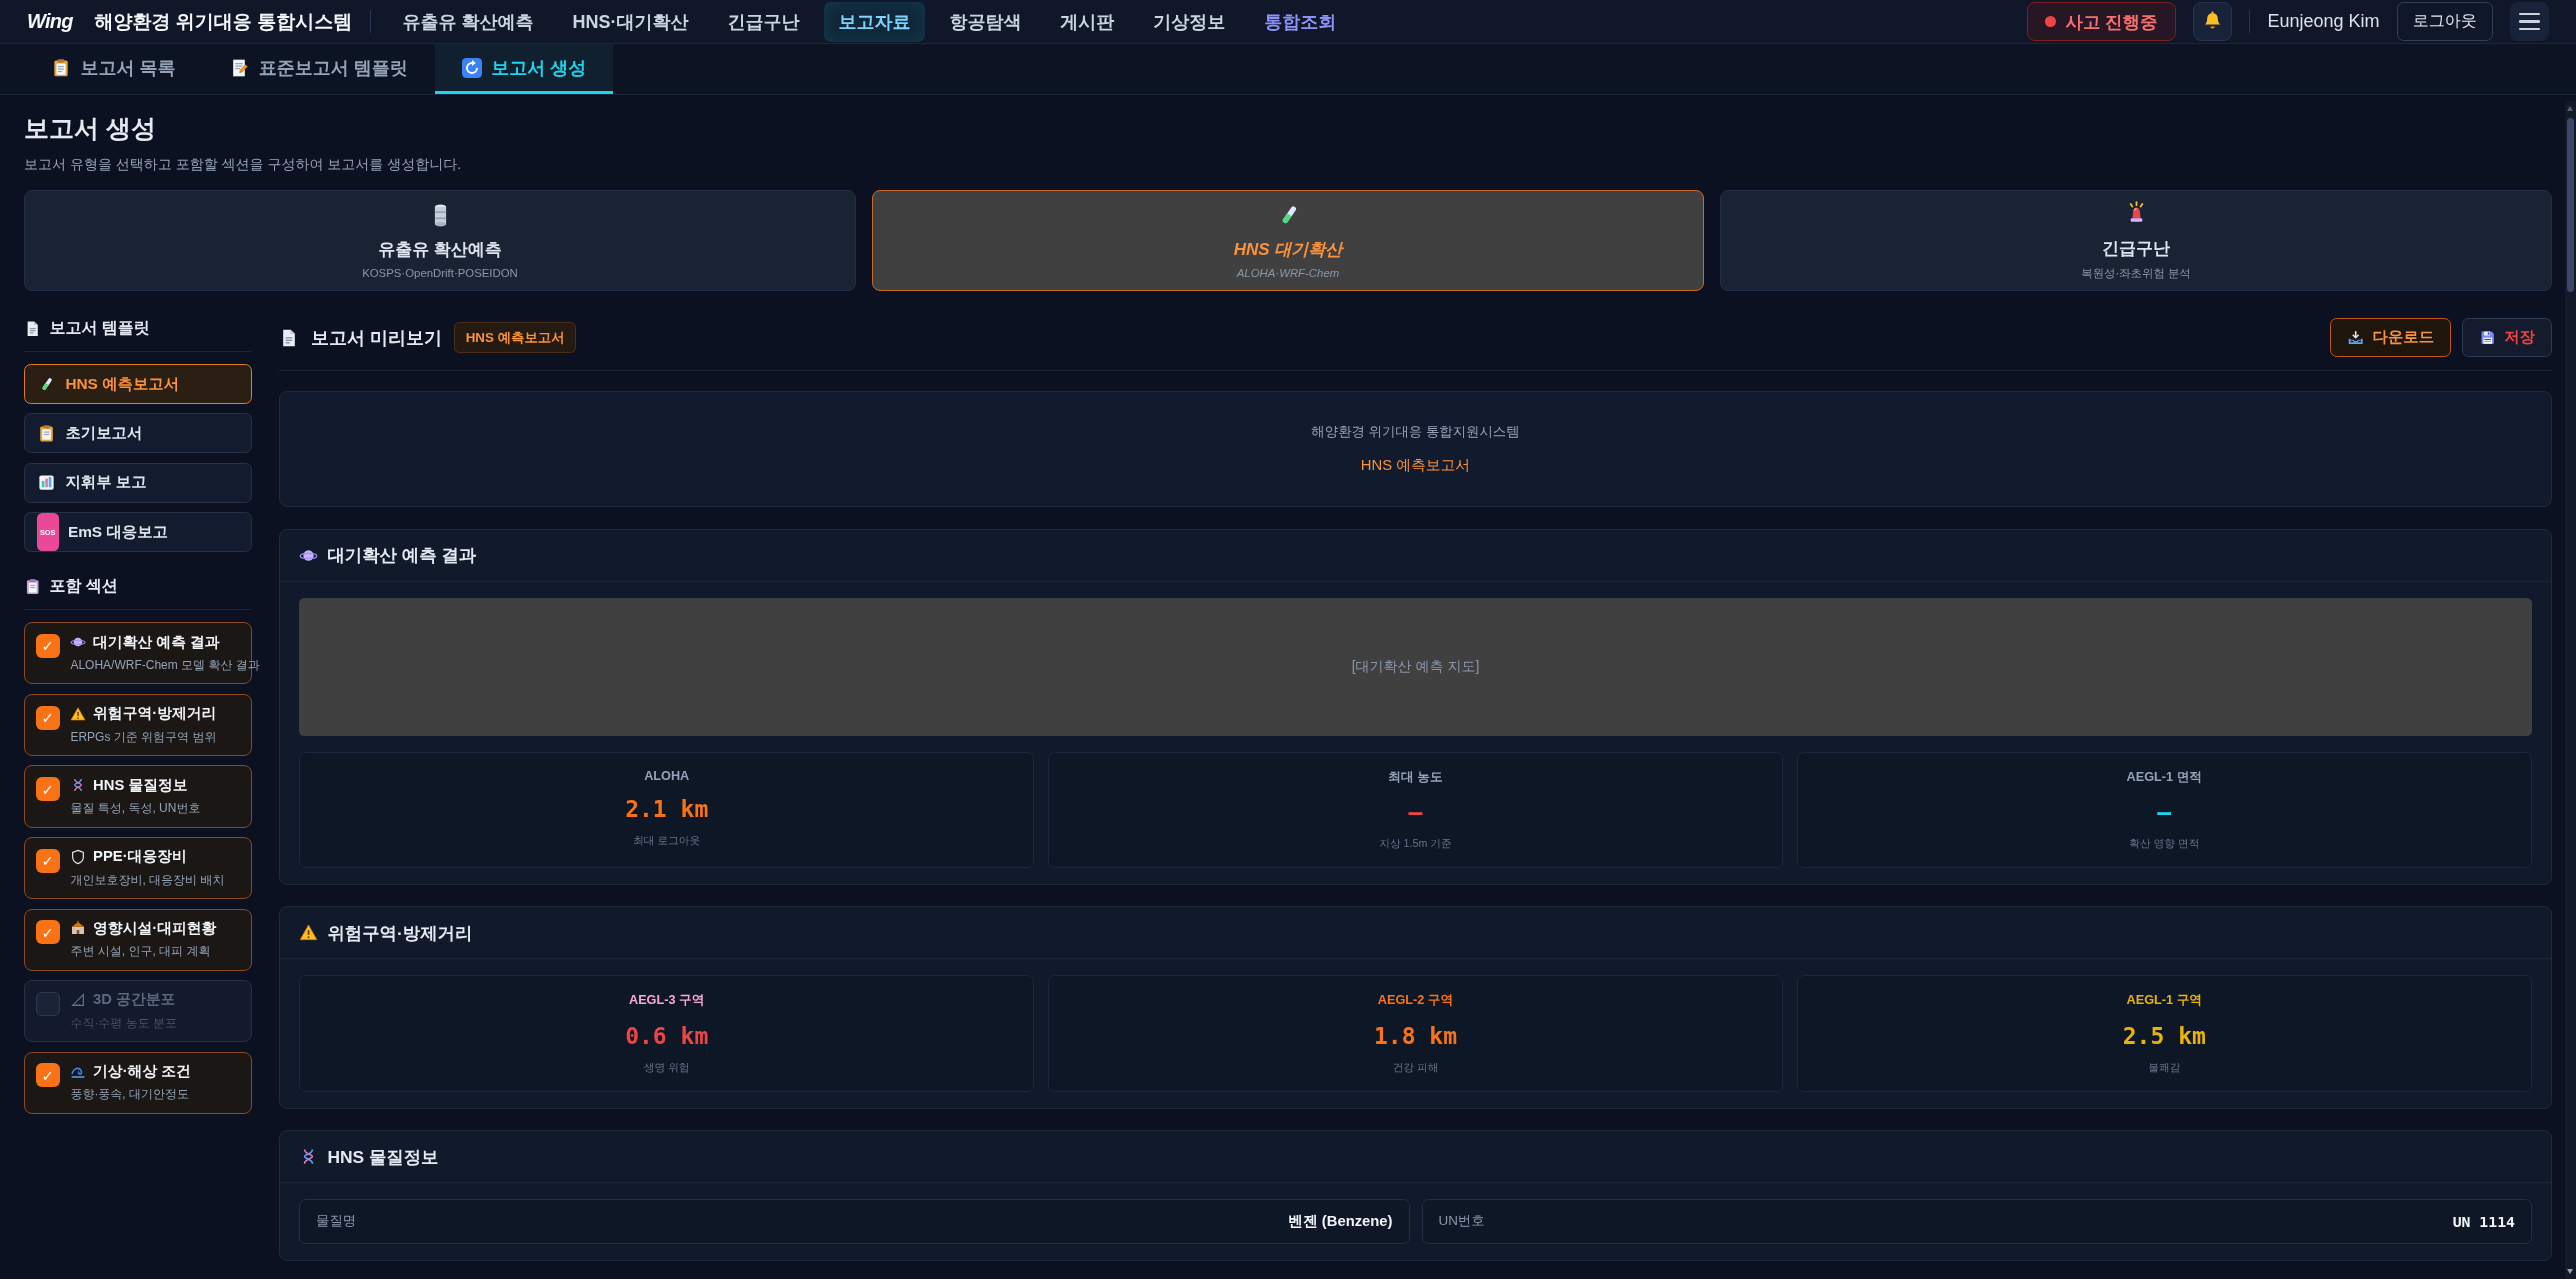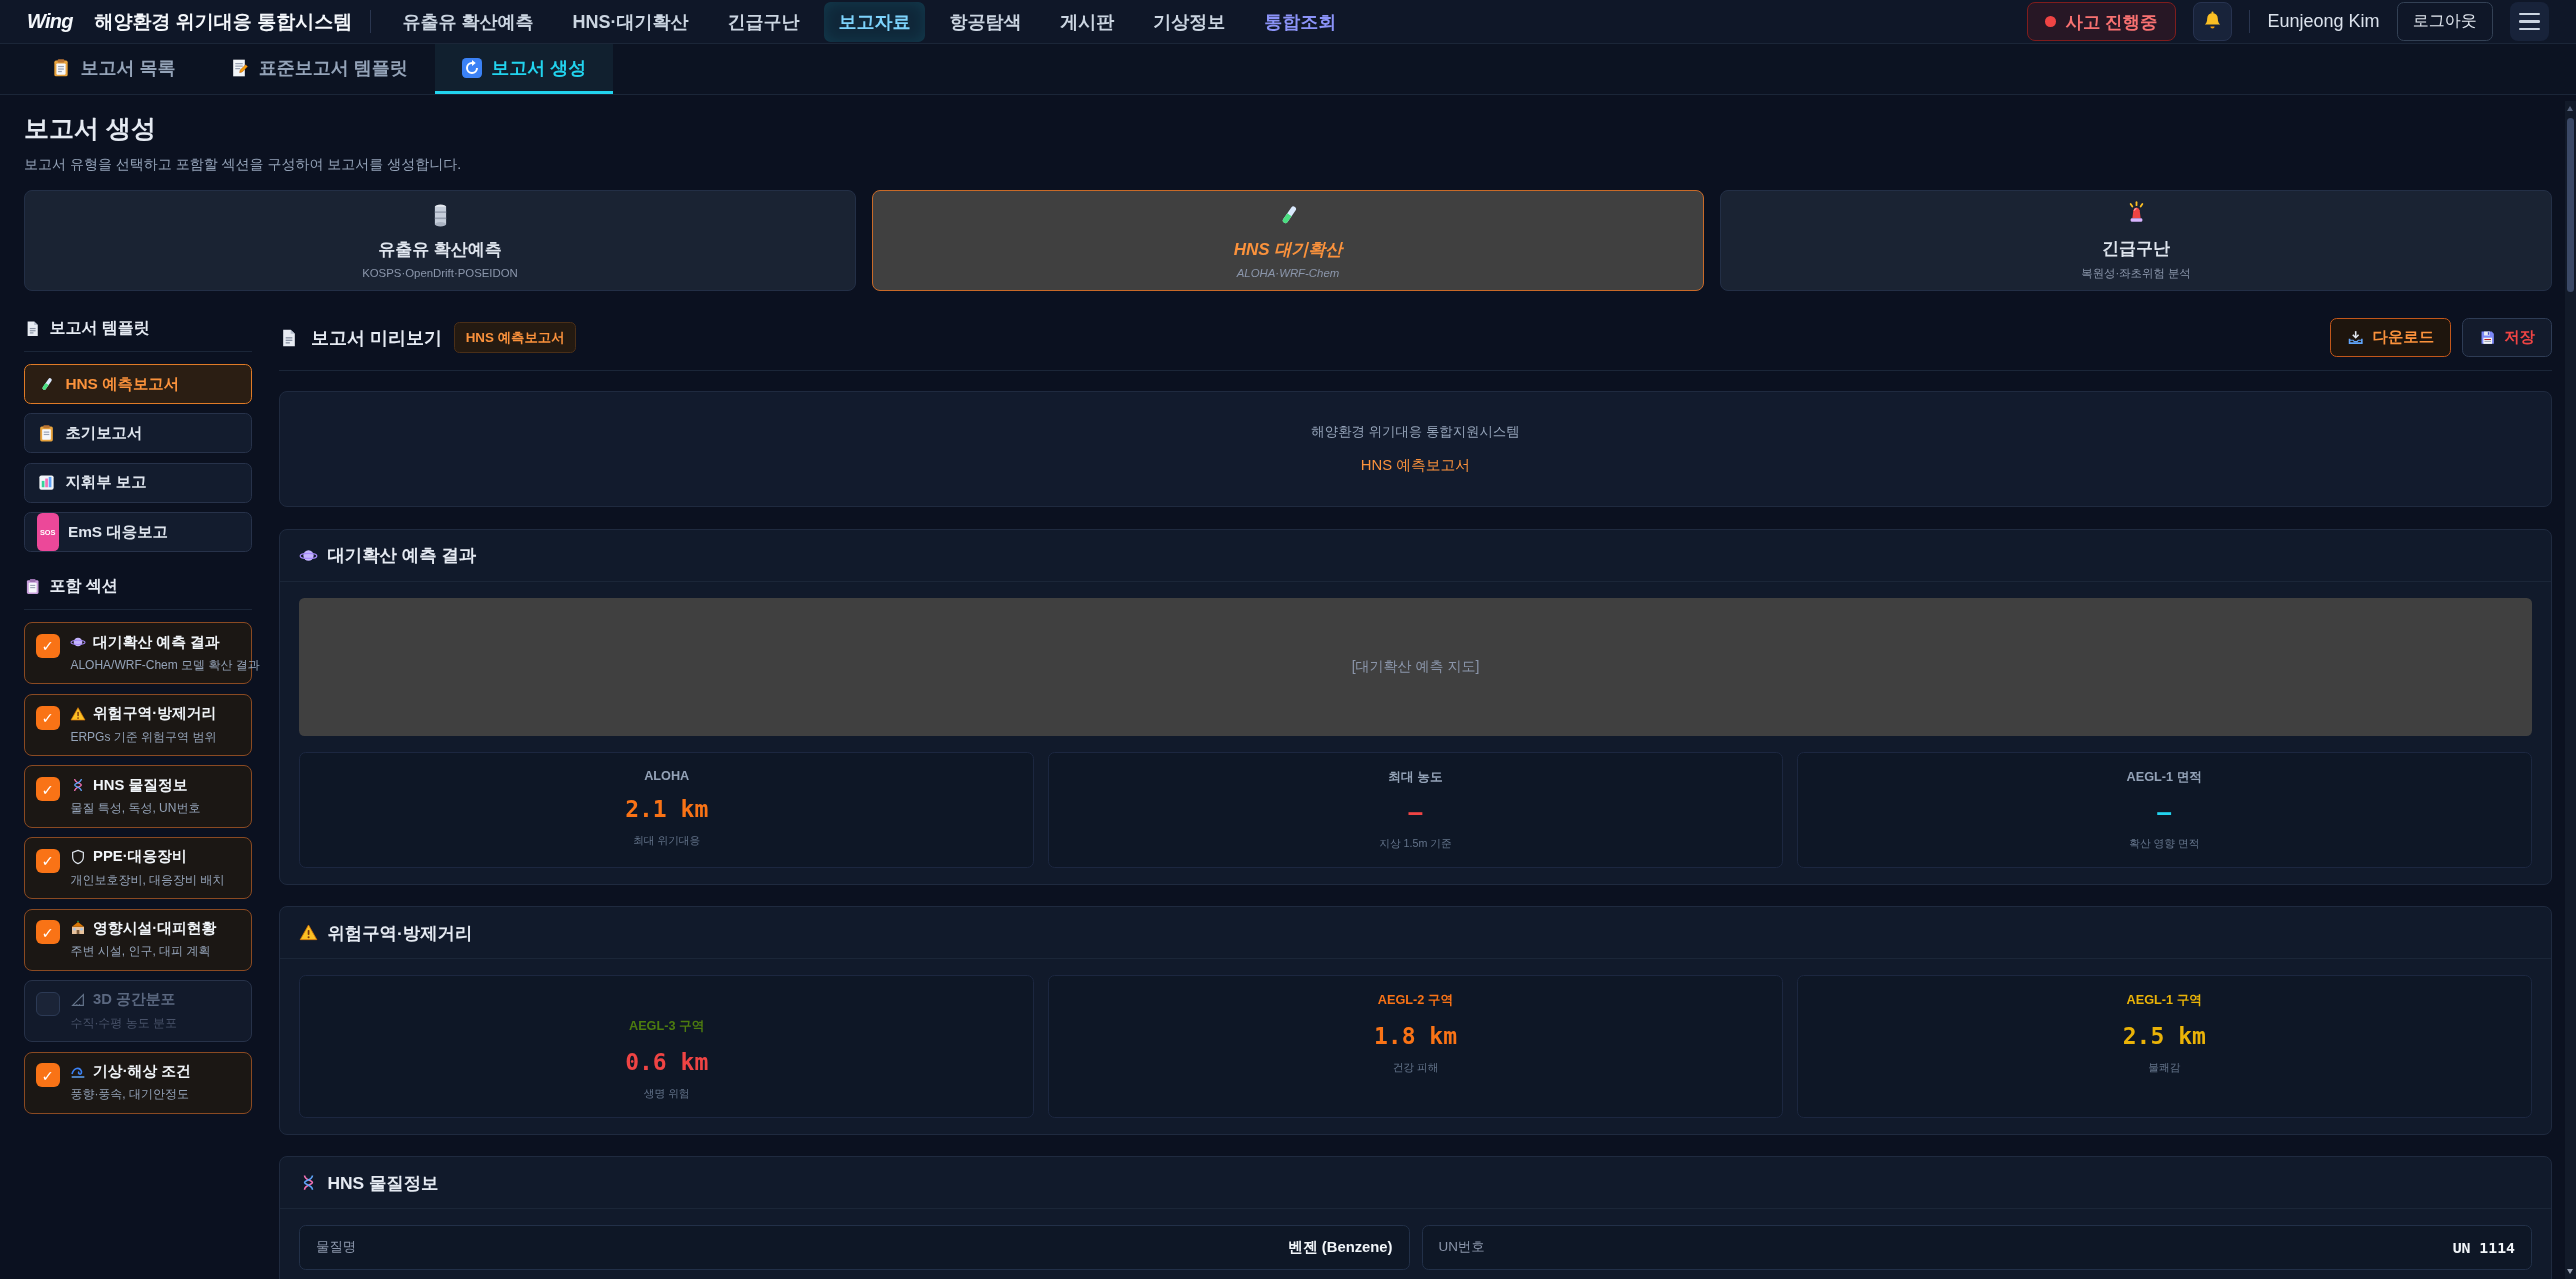--- a/index.html
+++ b/index.html
@@ -503,21 +503,21 @@
           <span>대기확산 예측 결과</span>
         </div>
         <div class="sec-body">
           <div class="map-box">
             <span class="map-label">[대기확산 예측 지도]</span>
           </div>
           <div class="grid3 stats">
             <div class="stat">
               <div class="stat-label">ALOHA</div>
               <div class="stat-value mono" style="color: rgb(249, 115, 22);">2.1 km</div>
-              <div class="stat-sub">최대 위기대응</div>
+              <div class="stat-sub">최대 로그아웃</div>
             </div>
             <div class="stat">
               <div class="stat-label">최대 농도</div>
               <div class="stat-value mono" style="color: rgb(239, 68, 68);">—</div>
               <div class="stat-sub">지상 1.5m 기준</div>
             </div>
             <div class="stat">
               <div class="stat-label">AEGL-1 면적</div>
               <div class="stat-value mono" style="color: rgb(34, 211, 238);">—</div>
               <div class="stat-sub">확산 영향 면적</div>
@@ -533,21 +533,21 @@
                 <path d="M12 2.5L22.5 21H1.5z" fill="#fbbf24" stroke="#d97706" stroke-width="1"></path>
                 <rect x="11" y="8.8" width="2.2" height="6.4" rx="1" fill="#78350f"></rect>
                 <circle cx="12.1" cy="18" r="1.3" fill="#78350f"></circle>
               </svg>
           </span>
           <span>위험구역·방제거리</span>
         </div>
         <div class="sec-body">
           <div class="grid3">
             <div class="stat">
-              <div class="stat-label" style="color: #4d7c0f; margin-top: 26px;">AEGL-3 구역</div>
+              <div class="stat-label" style="color: #f9a8d4;">AEGL-3 구역</div>
               <div class="stat-value mono" style="color: rgb(239, 68, 68);">0.6 km</div>
               <div class="stat-sub">생명 위험</div>
             </div>
             <div class="stat">
               <div class="stat-label" style="color: rgb(249, 115, 22);">AEGL-2 구역</div>
               <div class="stat-value mono" style="color: rgb(249, 115, 22);">1.8 km</div>
               <div class="stat-sub">건강 피해</div>
             </div>
             <div class="stat">
               <div class="stat-label" style="color: rgb(234, 179, 8);">AEGL-1 구역</div>

